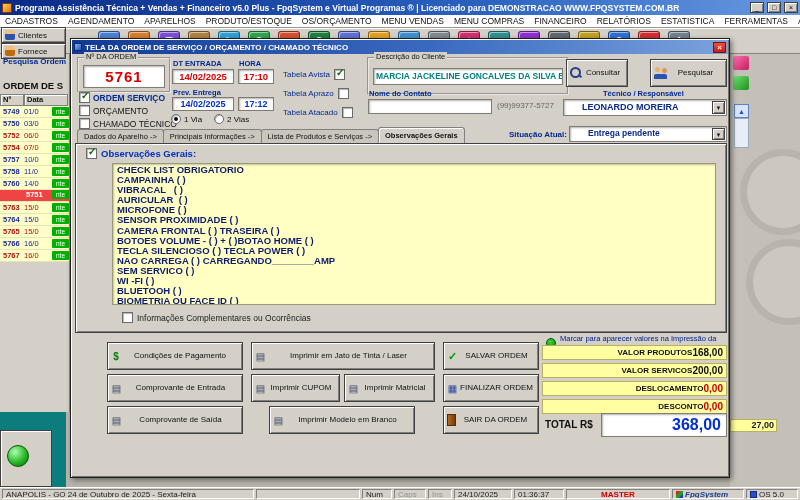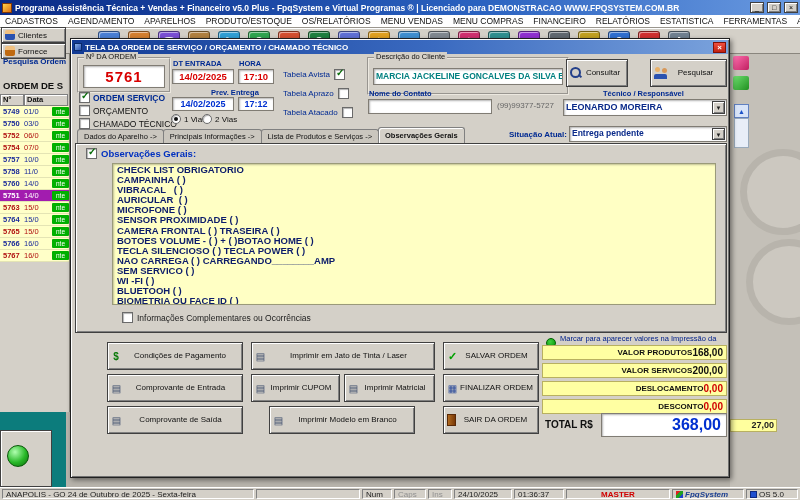--- a/index.html
+++ b/index.html
@@ -40,21 +40,21 @@
   .hc { background:#d4d0c8; border:1px solid #808080; box-shadow:inset 1px 1px 0 #fff;
         font-size:7.5px; font-weight:bold; padding-left:2px; }
   .lp-rows { position:absolute; left:0; top:52px; width:70px; }
   .lrow { height:12px; display:flex; align-items:center; background:#ffffc8; border-bottom:1px solid #e4e4b4;
           position:relative; font-size:7.5px; }
   .lrow .ln { width:24px; font-weight:bold; color:#1a2a9a; padding-left:3px; }
   .lrow .ld { width:24px; color:#1a2a9a; }
   .lrow .chip { position:absolute; right:1px; width:17px; height:9px; background:#00b000; color:#fff;
                 font-size:6.5px; line-height:9px; text-align:center; border-radius:1px; }
   .lrow.red .ln, .lrow.red .ld { color:#b01010; }
-  .lrow.selected { background:#a21caf; }
+  .lrow.selected { background:#ef4444;flex-direction:column; }
   .lrow.selected .ln, .lrow.selected .ld { color:#fff; }
   .teal-area { position:absolute; left:0; top:412px; width:66px; height:75px; background:#0c7c7c; }
   .teal-panel { position:absolute; left:0; top:18px; width:52px; height:57px; background:#d4d0c8;
                 border:1px solid #404040; box-shadow:inset 1px 1px 0 #fff; }
   .sphere { position:absolute; left:6px; top:14px; width:22px; height:22px; border-radius:50%;
             background:radial-gradient(circle at 35% 30%,#b0ffb0,#28b828 55%,#0a6a0a); border:1px solid #085808; }
   .right-strip { position:absolute; left:730px; top:54px; width:70px; height:433px; background:#c4c0b8; overflow:hidden; }
   .frag { position:absolute; width:16px; height:14px; border-radius:2px; }
   .frag-pink { left:3px; top:2px; background:linear-gradient(135deg,#ff70b0,#c02060); }
   .frag-green { left:3px; top:22px; background:linear-gradient(135deg,#70e070,#209020); }
@@ -80,21 +80,21 @@
   .grp { position:absolute; border:2px groove #ece8e0; }
   .grp-lbl { position:absolute; top:-7px; left:5px; background:#d4d0c8; padding:0 2px; font-size:7.5px; white-space:nowrap; }
   .flbl { position:absolute; font-size:7.5px; font-weight:bold; color:#002a92; white-space:nowrap; }
   .field { position:absolute; background:#fff; border:1px solid #807c74; box-shadow:inset 1px 1px 2px rgba(0,0,0,.3);
            font-weight:bold; text-align:center; overflow:hidden; white-space:nowrap; }
   .f-red { color:#d80000; font-size:9.5px; line-height:13px; }
   .f-blue { color:#0030d0; font-size:9px; line-height:12px; }
   .f-client { text-align:left; color:#008080; font-size:8.5px; line-height:15px; padding:0 2px; }
   .order-no { color:#d80000; font-size:15px; line-height:22px; letter-spacing:1px; }
   .sel { position:absolute; background:#fff; border:1px solid #807c74; box-shadow:inset 1px 1px 2px rgba(0,0,0,.3);
-         font-weight:bold; color:#0a2a8a; white-space:nowrap; overflow:hidden; padding-left:2px; padding-right:14px; }
+         font-weight:bold; color:#0a2a8a; white-space:nowrap; overflow:hidden; padding-left:18px; padding-right:14px; }
   .dd { position:absolute; right:1px; top:1px; bottom:1px; width:13px; background:#d4d0c8; border:1px solid #404040;
         box-shadow:inset 1px 1px 0 #fff, inset -1px -1px 0 #808080; font-size:6px; text-align:center; line-height:12px; color:#202020; }
   .cb { width:11px; height:11px; min-width:11px; background:#fff; border:1px solid #6a6a6a;
         box-shadow:inset 1px 1px 1px rgba(0,0,0,.3); position:relative; display:inline-block; }
   .checked > .cb::after, .cb.checked::after { content:"✓"; position:absolute; left:1px; top:-3px;
         font-size:10px; font-weight:bold; color:#056a05; }
   .rad { width:10px; height:10px; min-width:10px; border-radius:50%; background:#fff; border:1px solid #6a6a6a;
          box-shadow:inset 1px 1px 1px rgba(0,0,0,.3); position:relative; display:inline-block; }
   .selected > .rad::after { content:""; position:absolute; left:2px; top:2px; width:4px; height:4px;
          border-radius:50%; background:#101010; }
@@ -170,21 +170,21 @@
     <span class="win-ctl" data-name="maximize-button">□</span>
     <span class="win-ctl" data-name="close-button">×</span>
   </div>
 
   <div class="menubar" data-name="menu-bar">
 
   <span class="menu-item" data-name="menu-item">CADASTROS</span>
       <span class="menu-item" data-name="menu-item">AGENDAMENTO</span>
       <span class="menu-item" data-name="menu-item">APARELHOS</span>
       <span class="menu-item" data-name="menu-item">PRODUTO/ESTOQUE</span>
-      <span class="menu-item" data-name="menu-item">OS/RELATÓRIOS</span>
+      <span class="menu-item" data-name="menu-item">OS/ORÇAMENTO</span>
       <span class="menu-item" data-name="menu-item">MENU VENDAS</span>
       <span class="menu-item" data-name="menu-item">MENU COMPRAS</span>
       <span class="menu-item" data-name="menu-item">FINANCEIRO</span>
       <span class="menu-item" data-name="menu-item">RELATÓRIOS</span>
       <span class="menu-item" data-name="menu-item">ESTATISTICA</span>
       <span class="menu-item" data-name="menu-item">FERRAMENTAS</span>
       <span class="menu-item" data-name="menu-item">AJUDA</span>
     </div>
 
   <div class="toolbar" data-name="toolbar">
@@ -340,25 +340,25 @@
         <label class="chk-row" data-name="order-type-checkbox">
         <span class="cb" data-name="checkbox-icon"></span>
         <span class="chk-lbl" data-name="checkbox-label">ORÇAMENTO</span>
       </label>
         <label class="chk-row" data-name="order-type-checkbox">
         <span class="cb" data-name="checkbox-icon"></span>
         <span class="chk-lbl" data-name="checkbox-label">CHAMADO TÉCNICO</span>
       </label>
       </div>
 
-    <span class="flbl" style="left:102px;top:49px;margin-left:38px;" data-name="delivery-forecast-label">Prev. Entrega</span>
+    <span class="flbl" style="left:102px;top:49px;" data-name="delivery-forecast-label">Prev. Entrega</span>
     <div class="field f-blue" style="left:101px;top:58px;width:62px;height:14px;" data-name="delivery-date-field">14/02/2025</div>
     <div class="field f-blue" style="left:167px;top:58px;width:36px;height:14px;" data-name="delivery-time-field">17:12</div>
 
-    <div style="position:absolute;left:100px;top:75px;display:flex;" data-name="copies-radios">
+    <div style="position:absolute;left:100px;top:75px;display:flex;gap:12px;" data-name="copies-radios">
 
     <label class="rad-row selected" data-name="copies-radio">
         <span class="rad" data-name="radio-icon"></span>
         <span data-name="radio-label">1 Via</span>
       </label>
         <label class="rad-row" data-name="copies-radio">
         <span class="rad" data-name="radio-icon"></span>
         <span data-name="radio-label">2 Vias</span>
       </label>
       </div>

